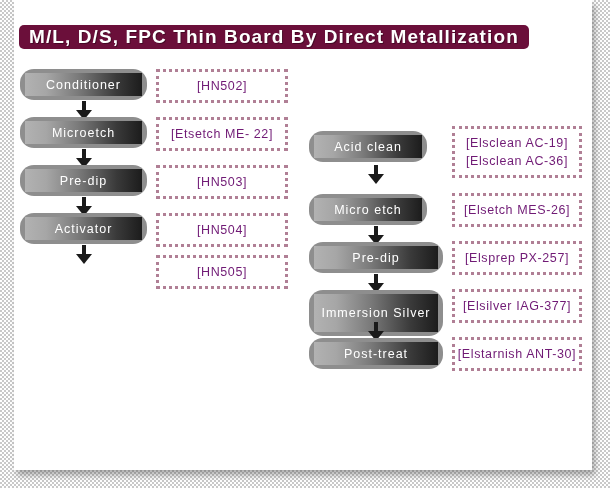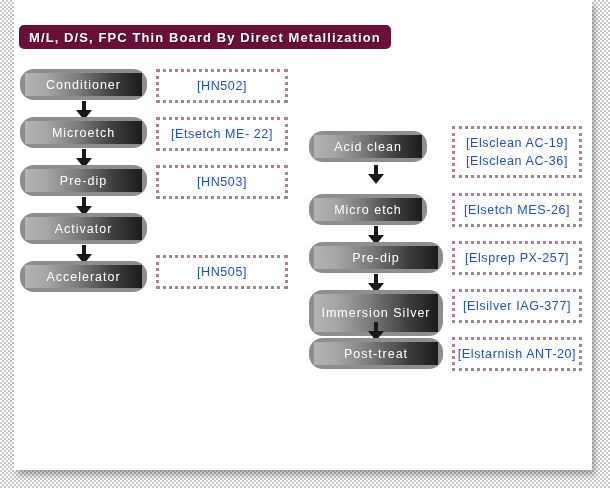--- a/index.html
+++ b/index.html
@@ -34,21 +34,21 @@
     box-shadow: 3px 5px 6px rgba(80,80,80,0.45);
   }
 
   
   .banner {
     position: absolute;
     background: #6b0f3a;
     border-radius: 5px;
     color: #ffffff;
     font-weight: bold;
-    font-size: 13px;
+    font-size: 19px;
     letter-spacing: 1.1px;
     display: flex;
     align-items: center;
     padding: 0 10px;
     box-sizing: border-box;
     white-space: nowrap;
     text-shadow: 1px 1px 0 rgba(0,0,0,0.35);
   }
 
   
@@ -78,21 +78,21 @@
   
   .cbox {
     position: absolute;
     border: 3px dotted #b07f95;
     background: #ffffff;
     box-sizing: border-box;
     display: flex;
     flex-direction: column;
     align-items: center;
     justify-content: center;
-    color: #1d4ed8;
+    color: #701a75;
     font-size: 12.5px;
     letter-spacing: 0.6px;
     white-space: nowrap;
   }
   .cbox .line { line-height: 1.45; }
 
   
   .arrow {
     position: absolute;
     width: 16px;
@@ -145,32 +145,32 @@
     </div>
 
     <div class="pbox" style="left:6px; top:213px; width:127px; height:31px;">
       <div class="inner">Activator</div>
     </div>
     <div class="arrow" style="left:62px; top:245px; height:20px;">
       <div class="stem" style="height:9px;"></div>
       <div class="head"></div>
     </div>
 
-    <div class="pbox" style="left:6px; top:261px; width:127px; height:31px;">
-      <div class="inner">Accelerator</div>
-    </div>
 
     <div class="cbox" style="left:142px; top:69px; width:132px; height:34px;">
       <div class="line">[HN502]</div>
     </div>
     <div class="cbox" style="left:142px; top:117px; width:132px; height:34px;">
       <div class="line">[Etsetch ME- 22]</div>
     </div>
     <div class="cbox" style="left:142px; top:165px; width:132px; height:34px;align-items:center;">
       <div class="line">[HN503]</div>
+    </div>
+    <div class="cbox" style="left:142px; top:213px; width:132px; height:34px;">
+      <div class="line">[HN504]</div>
     </div>
     <div class="cbox" style="left:142px; top:255px; width:132px; height:34px;">
       <div class="line">[HN505]</div>
     </div>
 
 
     <div class="pbox" style="left:295px; top:131px; width:118px; height:31px;">
       <div class="inner">Acid clean</div>
     </div>
     <div class="arrow" style="left:354px; top:165px; height:20px;">
@@ -213,17 +213,17 @@
     <div class="cbox" style="left:438px; top:193px; width:130px; height:34px;">
       <div class="line">[Elsetch MES-26]</div>
     </div>
     <div class="cbox" style="left:438px; top:241px; width:130px; height:34px;">
       <div class="line">[Elsprep PX-257]</div>
     </div>
     <div class="cbox" style="left:438px; top:289px; width:130px; height:34px;">
       <div class="line">[Elsilver IAG-377]</div>
     </div>
     <div class="cbox" style="left:438px; top:337px; width:130px; height:34px;">
-      <div class="line">[Elstarnish ANT-20]</div>
+      <div class="line">[Elstarnish ANT-30]</div>
     </div>
 
   </div>
 </div>
 
 </body></html>

